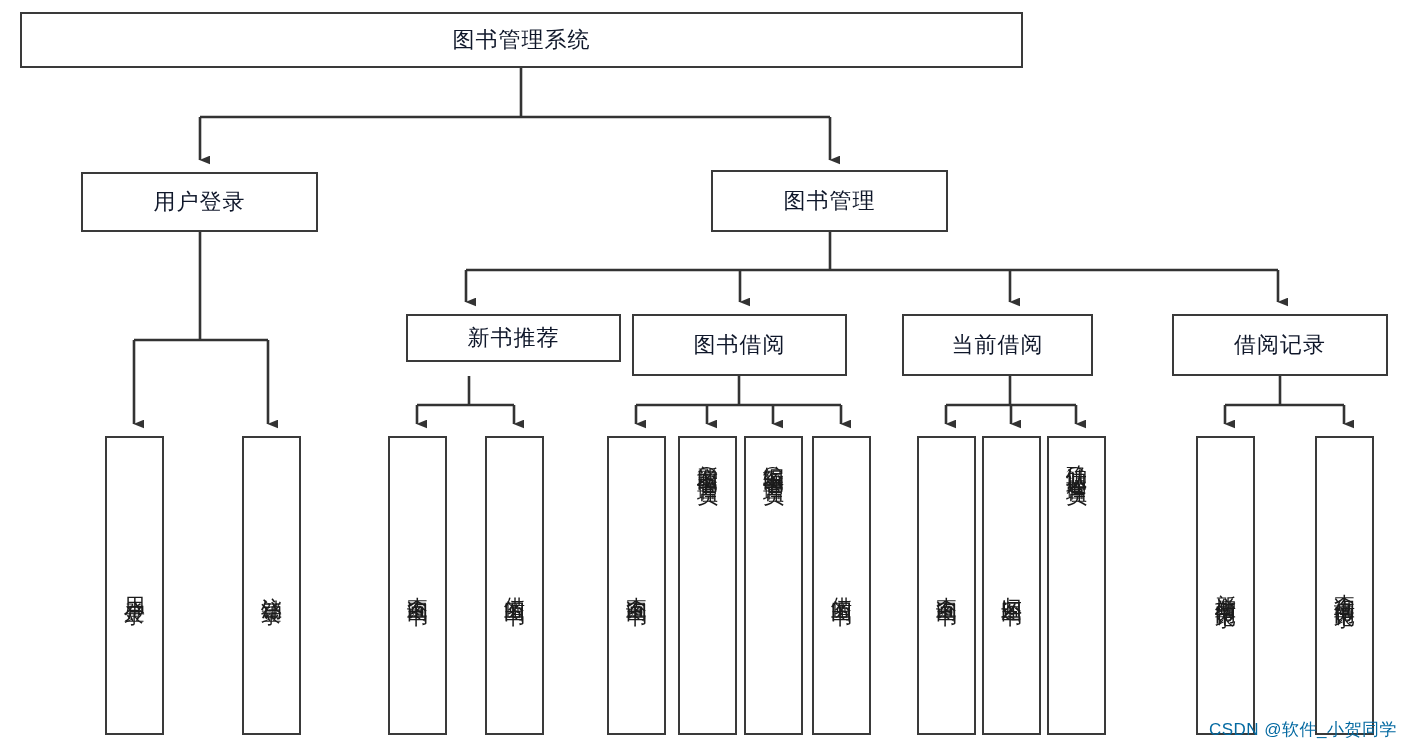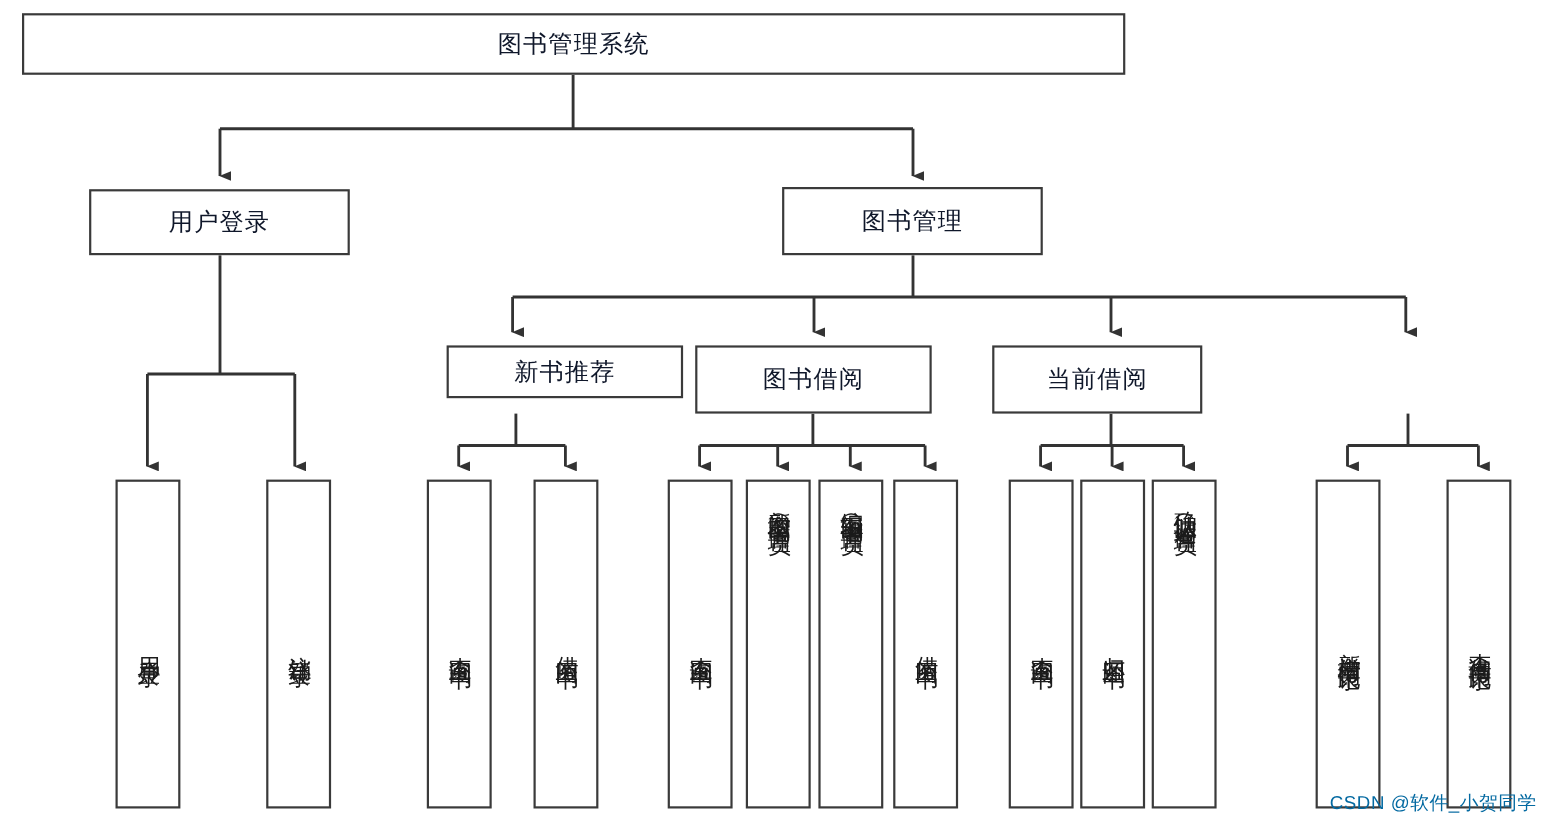--- a/index.html
+++ b/index.html
@@ -146,20 +146,23 @@
 
   <div class="node-box" style="left:362px; top:314px; width:215px; height:48px;margin-left:44px;">
     <span class="node-label-h">新书推荐</span>
   </div>
   <div class="node-box" style="left:632px; top:314px; width:215px; height:62px;text-align:center;">
     <span class="node-label-h">图书借阅</span>
   </div>
   <div class="node-box" style="left:902px; top:314px; width:191px; height:62px;">
     <span class="node-label-h">当前借阅</span>
   </div>
+  <div class="node-box" style="left:1172px; top:314px; width:216px; height:62px;">
+    <span class="node-label-h">借阅记录</span>
+  </div>
 
   <div class="node-box leaf-box centered" style="left:105px; top:436px; width:59px; height:299px;">
     <span class="node-label-v">用户登录</span>
   </div>
   <div class="node-box leaf-box centered" style="left:242px; top:436px; width:59px; height:299px;">
     <span class="node-label-v">注销登录</span>
   </div>
 
   <div class="node-box leaf-box centered" style="left:388px; top:436px; width:59px; height:299px;">
     <span class="node-label-v">查询图书</span>

